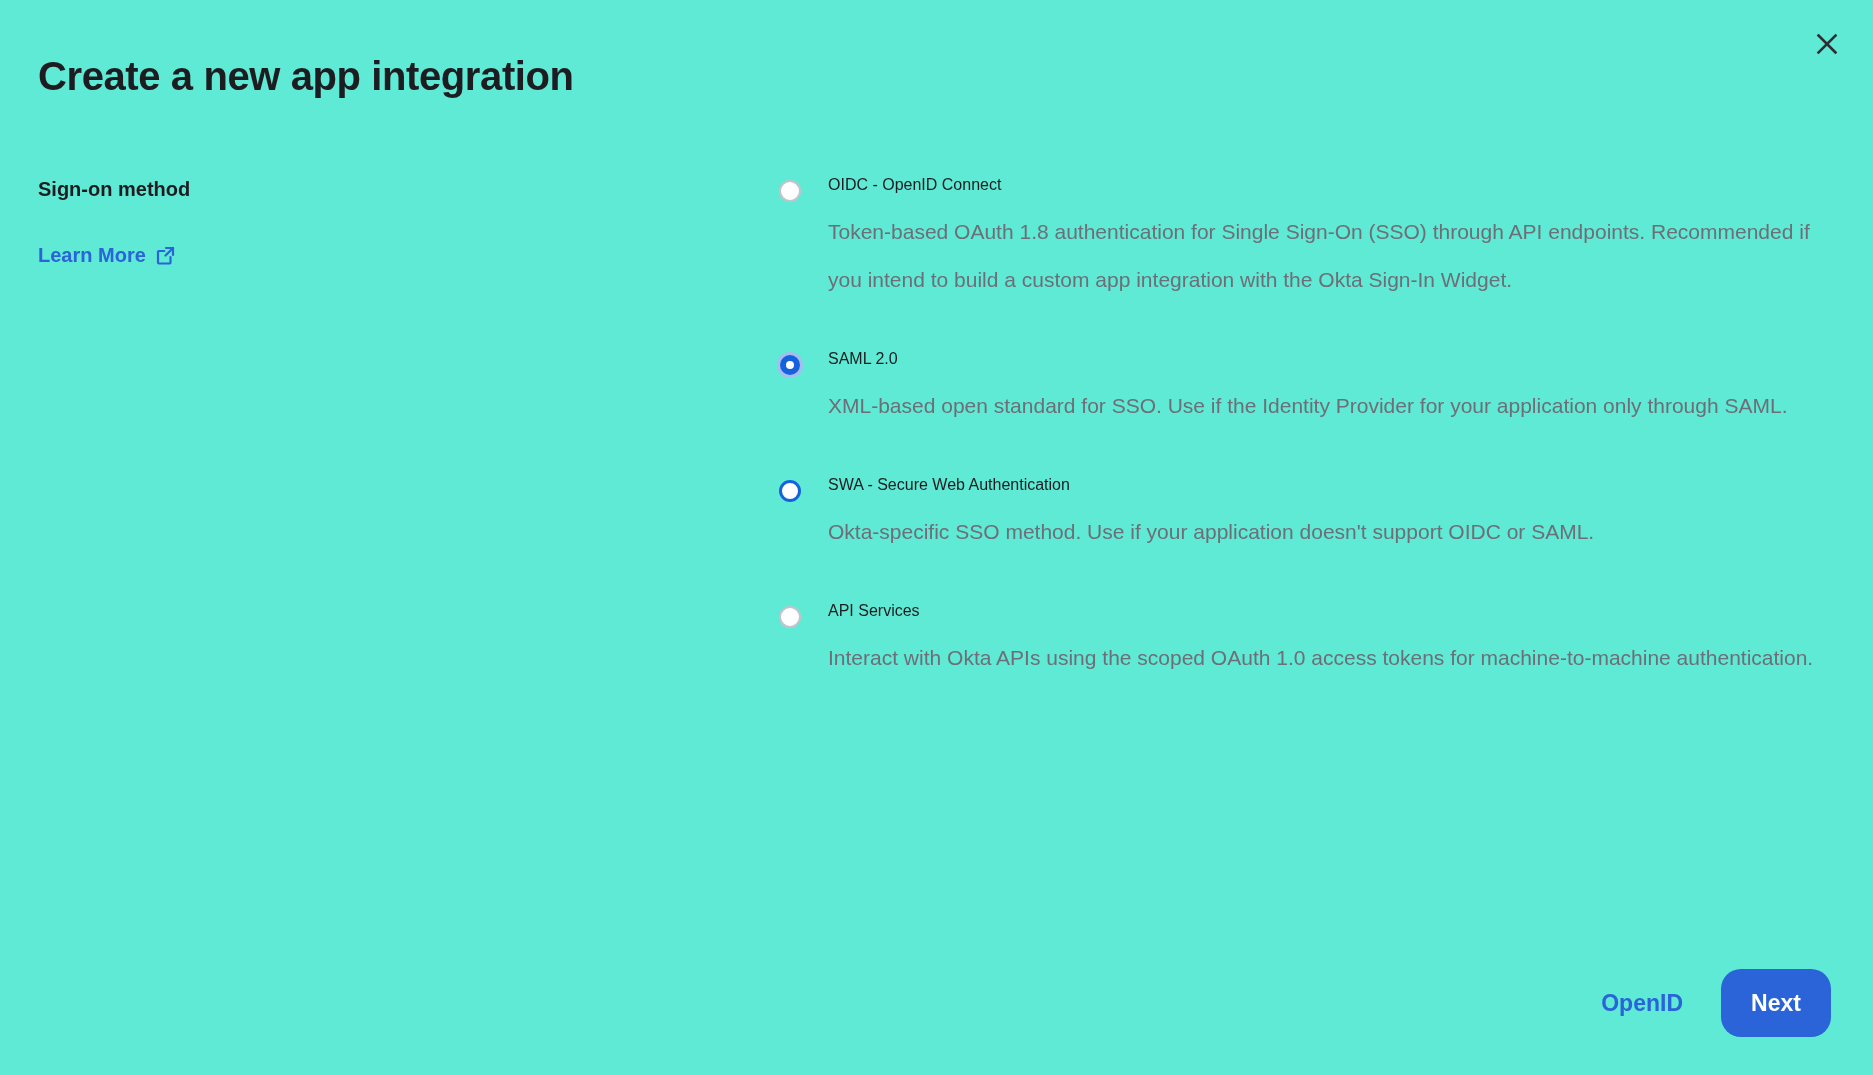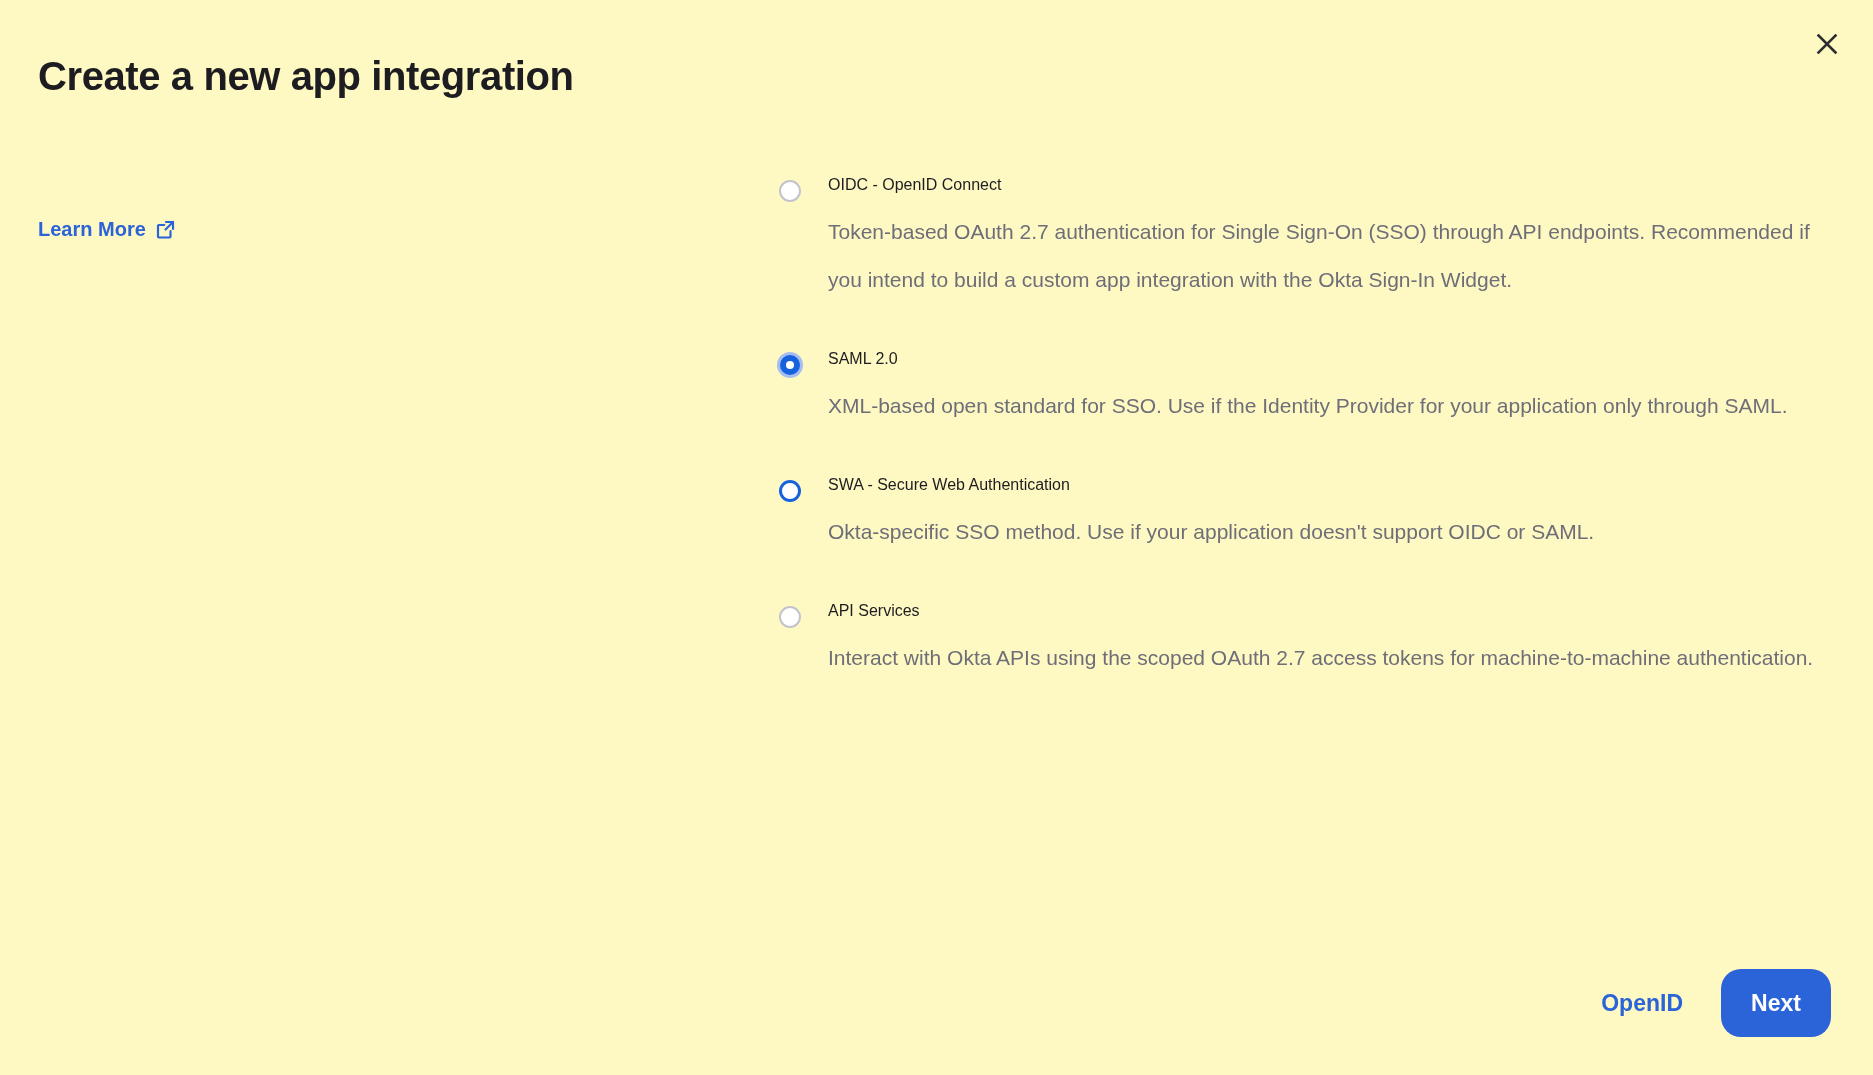--- a/index.html
+++ b/index.html
@@ -13,21 +13,21 @@
     height: 1075px;
     font-family: "Liberation Sans", sans-serif;
     color: #1d1d21;
     position: relative;
     overflow: hidden;
   }
 
   .modal {
     position: absolute;
     inset: 0;
-    background: #fef9c3;
+    background: #5eead4;
     padding: 0;
   }
 
   
   .close-btn {
     position: absolute;
     top: 22px;
     right: 24px;
     width: 44px;
     height: 44px;
@@ -211,40 +211,41 @@
     <span>
       <svg width="26" height="26" viewBox="0 0 26 26" aria-hidden="true">
         <path d="M4.5 4.5 L21.5 21.5 M21.5 4.5 L4.5 21.5" stroke="#2e2e33" stroke-width="2.6" stroke-linecap="square" fill="none"></path>
       </svg>
     </span>
   </button>
 
   <h1 class="dialog-title">Create a new app integration</h1>
 
   <div class="left-col">
+    <p class="field-label">Sign-on method</p>
     <a class="learn-more" href="#">
       <span>Learn More</span>
       <span class="ext-icon">
         <svg width="21" height="21" viewBox="0 0 21 21" aria-hidden="true">
           <path d="M11 3 H18 V10" stroke="#2b63d9" stroke-width="2.2" fill="none" stroke-linecap="round" stroke-linejoin="round"></path>
           <path d="M18 3 L10.5 10.5" stroke="#2b63d9" stroke-width="2.2" fill="none" stroke-linecap="round"></path>
           <path d="M15.5 12.2 V17.6 A0.9 0.9 0 0 1 14.6 18.5 H3.9 A0.9 0.9 0 0 1 3 17.6 V6.9 A0.9 0.9 0 0 1 3.9 6 H9.3" stroke="#2b63d9" stroke-width="2.2" fill="none" stroke-linecap="round" stroke-linejoin="round"></path>
         </svg>
       </span>
     </a>
   </div>
 
   <div class="radio-group">
 
     <div class="radio-option state-unselected">
       <span class="radio-mark">
         <span class="halo"></span><span class="ring"></span><span class="dot"></span>
       </span>
       <span class="radio-label">OIDC - OpenID Connect</span>
-      <span class="radio-desc">Token-based OAuth 2.7 authentication for Single Sign-On (SSO) through API endpoints. Recommended if you intend to build a custom app integration with the Okta Sign-In Widget.</span>
+      <span class="radio-desc">Token-based OAuth 1.8 authentication for Single Sign-On (SSO) through API endpoints. Recommended if you intend to build a custom app integration with the Okta Sign-In Widget.</span>
     </div>
 
     <div class="radio-option state-checked">
       <span class="radio-mark">
         <span class="halo"></span>
           <span class="ring"></span>
           <span class="dot"></span>
       </span>
       <span class="radio-label">SAML 2.0</span>
       <span class="radio-desc">XML-based open standard for SSO. Use if the Identity Provider for your application only through SAML.</span>
@@ -256,21 +257,21 @@
       </span>
       <span class="radio-label">SWA - Secure Web Authentication</span>
       <span class="radio-desc">Okta-specific SSO method. Use if your application doesn't support OIDC or SAML.</span>
     </div>
 
     <div class="radio-option state-unselected">
       <span class="radio-mark">
         <span class="halo"></span><span class="ring"></span><span class="dot"></span>
       </span>
       <span class="radio-label">API Services</span>
-      <span class="radio-desc">Interact with Okta APIs using the scoped OAuth 2.7 access tokens for machine-to-machine authentication.</span>
+      <span class="radio-desc">Interact with Okta APIs using the scoped OAuth 1.0 access tokens for machine-to-machine authentication.</span>
     </div>
 
   </div>
 
   <div class="footer">
     <button class="btn-cancel">OpenID</button>
     <button class="btn-next">Next</button>
   </div>
 
 </div>

